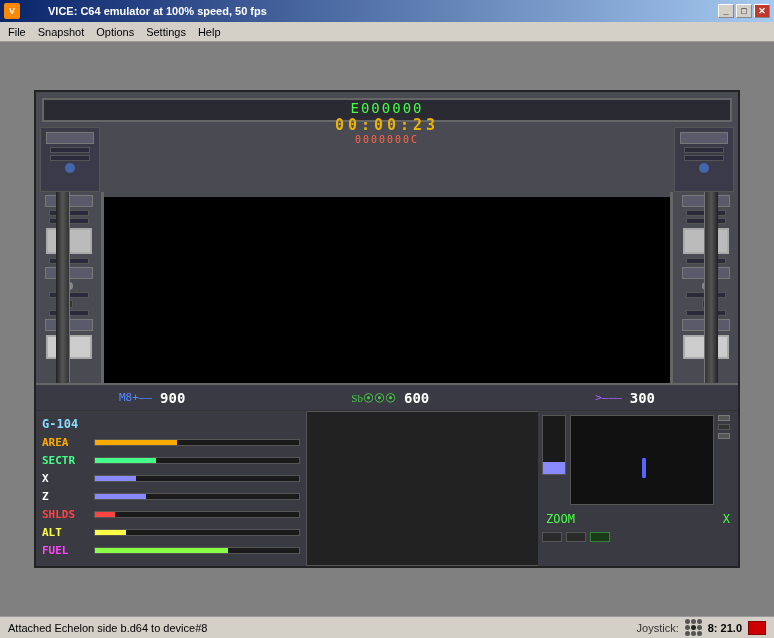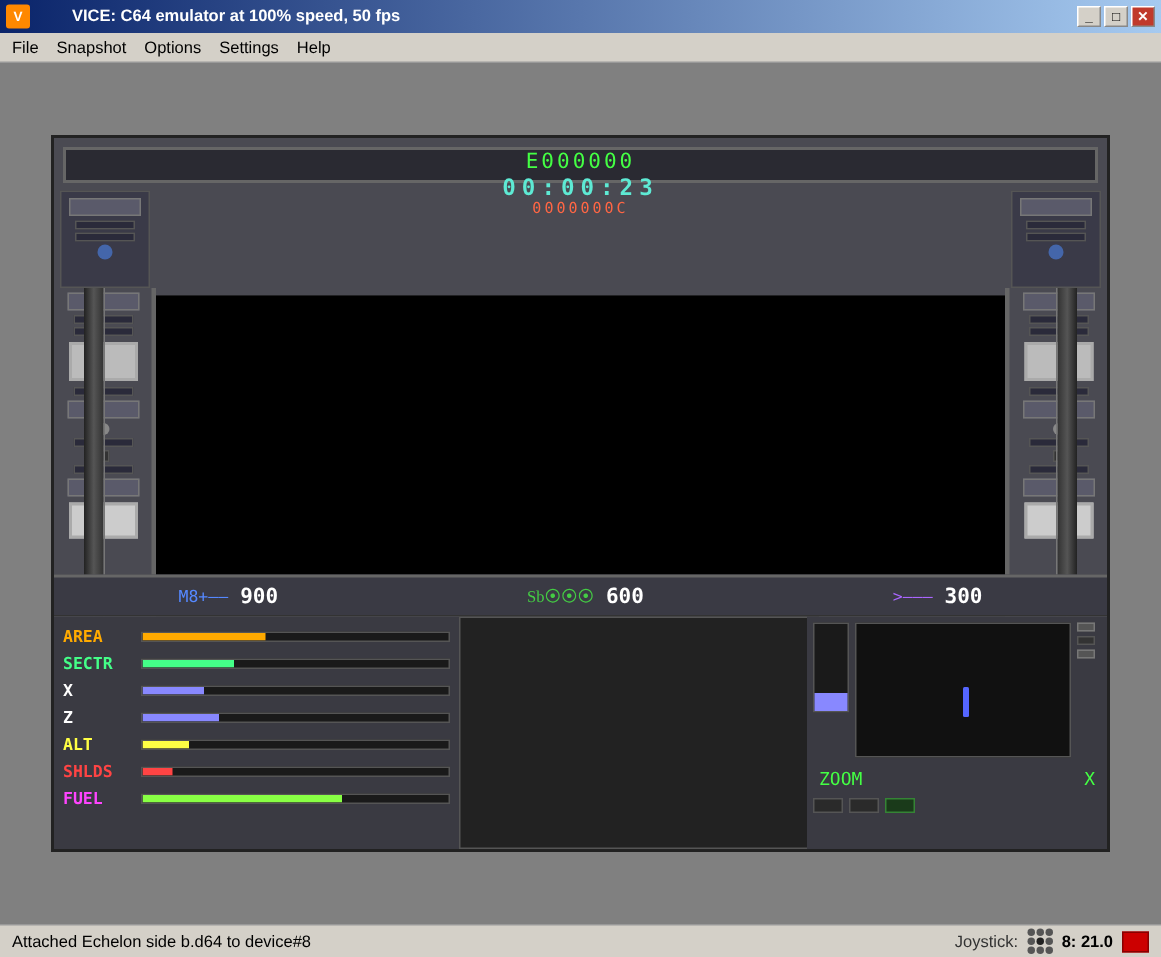--- a/index.html
+++ b/index.html
@@ -229,21 +229,21 @@
     }
 
     .score-left {
       color: #44ff44;
       font-family: monospace;
       font-size: 14px;
       letter-spacing: 2px;
     }
 
     .score-center {
-      color: #5eead4;
+      color: #eab308;
       font-family: monospace;
       font-size: 15px;
       font-weight: bold;
       letter-spacing: 4px;
     }
 
     .score-right {
       color: #ff6644;
       font-family: monospace;
       font-size: 10px;
@@ -503,20 +503,23 @@
       <div class="hud-item">
         <span class="hud-sym sym-purple">&gt;———</span>
         <span class="hud-num">300</span>
       </div>
     </div>
 
     <div class="cockpit-bottom">
 
       <div class="info-box">
 
+        <div class="info-line">
+          <span class="il-label ship-id" style="color:#88ddff;">G-104</span>
+        </div>
 
         <div class="info-line">
           <span class="il-label area-label" style="color:#ffaa00;">AREA</span>
           <div class="il-bar">
             <div class="il-bar-fill" style="width:40%;background:#ffaa00;"></div>
           </div>
         </div>
 
         <div class="info-line">
           <span class="il-label sectr-label" style="color:#44ff88;">SECTR</span>
@@ -533,30 +536,30 @@
         </div>
 
         <div class="info-line">
           <span class="il-label coord-label" style="color:#fff;">Z</span>
           <div class="il-bar">
             <div class="il-bar-fill" style="width:25%;background:#8888ff;"></div>
           </div>
         </div>
 
         <div class="info-line">
+          <span class="il-label shlds-label" style="color:#ff4444;">SHLDS</span>
+          <div class="il-bar">
+            <div class="il-bar-fill" style="width:10%;background:#ff4444;"></div>
+          </div>
+        </div>
+
+        <div class="info-line">
           <span class="il-label alt-label" style="color:#ffff44;">ALT</span>
           <div class="il-bar">
             <div class="il-bar-fill" style="width:15%;background:#ffff44;"></div>
-          </div>
-        </div>
-
-        <div class="info-line">
-          <span class="il-label shlds-label" style="color:#ff4444;">SHLDS</span>
-          <div class="il-bar">
-            <div class="il-bar-fill" style="width:10%;background:#ff4444;"></div>
           </div>
         </div>
 
         <div class="info-line">
           <span class="il-label fuel-label" style="color:#ff44ff;">FUEL</span>
           <div class="il-bar">
             <div class="il-bar-fill" style="width:65%;background:#88ff44;"></div>
           </div>
         </div>
       </div>

